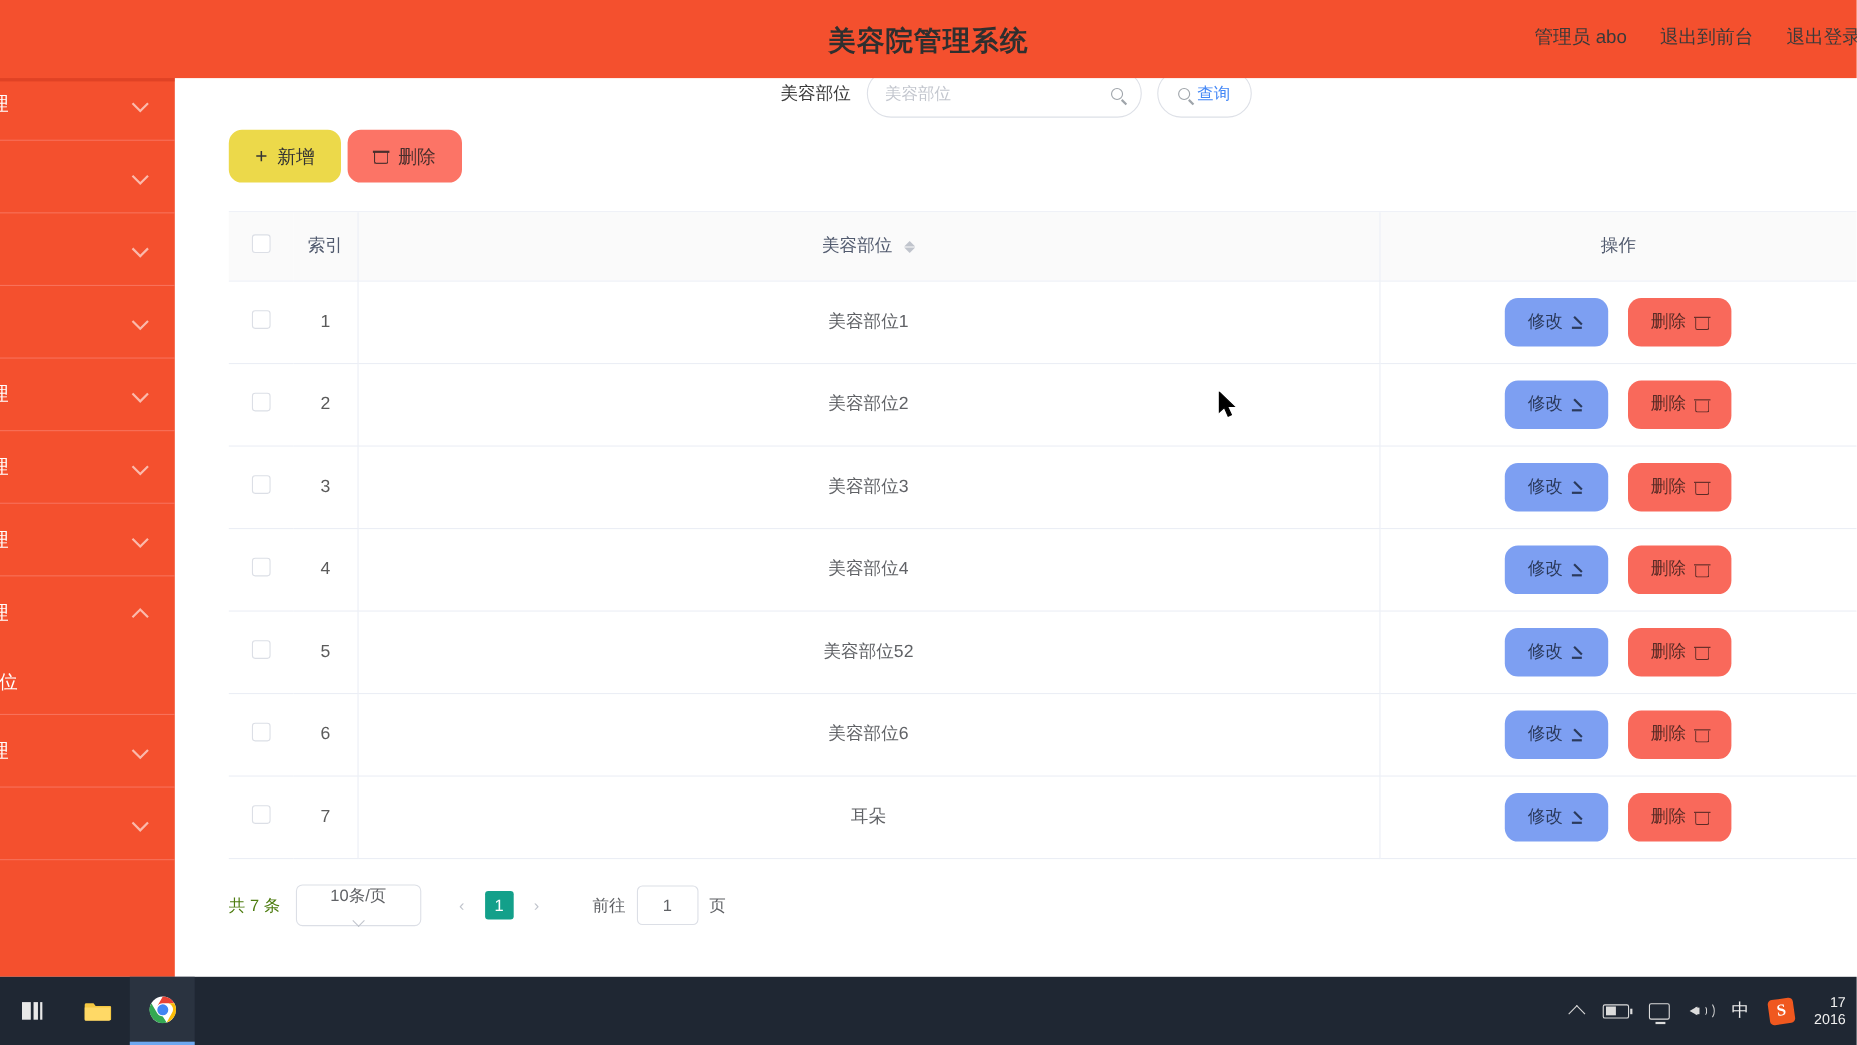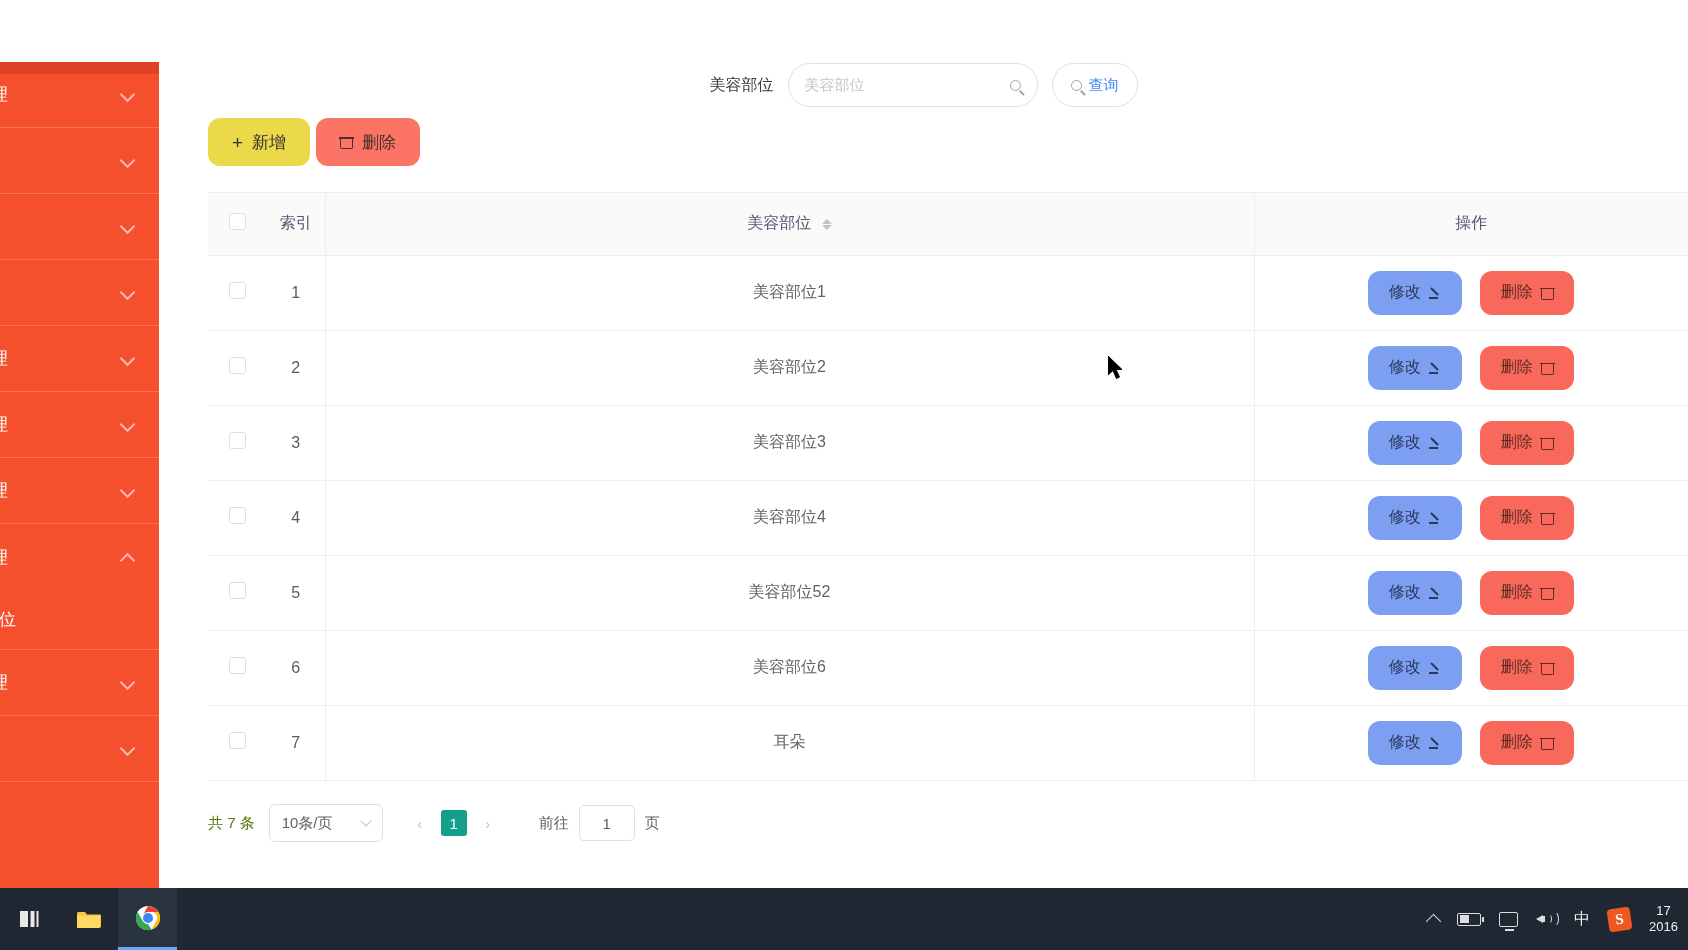--- a/index.html
+++ b/index.html
@@ -219,20 +219,21 @@
     display:flex; align-items:center; gap: 14px;
     font-size: 15px; color:#606266;
   }
   .pg-total { color:#4d7c0f; }
   .pg-select {
     width: 114px; height: 38px;
     border:1px solid #dcdfe6; border-radius: 6px;
     display:flex; align-items:center; justify-content:space-between;
     padding: 0 12px; font-size:15px; color:#606266; background:#fff;
     cursor:pointer;
+    flex-direction:column;
   }
   .chev {
     width:8px; height:8px; border-right:1.6px solid #c0c4cc;
     border-bottom:1.6px solid #c0c4cc; transform: rotate(45deg);
     margin-top:-4px;
   }
   .pg-nav { display:flex; align-items:center; gap: 8px; margin-left: 10px;}
   .pg-arrow {
     width: 26px; height: 26px;
     display:flex; align-items:center; justify-content:center;
@@ -272,21 +273,21 @@
     width: 59px; height: 62px;
     display:flex; align-items:center; justify-content:center;
     cursor:pointer;
   }
   .tb-item.active { border-bottom: 3px solid #6da8f0; background:#2a3340; }
   .tb-right {
     margin-left:auto; display:flex; align-items:center; gap: 18px;
     padding-right: 10px; color:#e6e6e6;
   }
   .tb-clock {
-    font-size: 13px; line-height: 1.25; text-align:center; color:#f0f0f0;
+    font-size: 13px; line-height: 1.25; text-align:right; color:#f0f0f0;
     white-space:nowrap;
   }
   .ico-up {
     width:11px; height:11px; border-left:1.7px solid #d8d8d8;
     border-top:1.7px solid #d8d8d8; transform: rotate(45deg);
     margin-top:4px;
   }
   .ico-batt {
     width: 24px; height: 13px; border:1.7px solid #dcdcdc; border-radius:2px;
     position:relative;
@@ -569,20 +570,28 @@
         <div class="pg-jump">
           <span>前往</span>
           <input class="pg-input" value="1" style="">
           <span>页</span>
         </div>
       </div>
 
     </div>
   </div>
 
+  <div class="topbar">
+    <div class="title">美容院管理系统</div>
+    <div class="links">
+      <span>管理员 abo</span>
+      <span>退出到前台</span>
+      <span>退出登录</span>
+    </div>
+  </div>
 
   <div class="cursor">
     <svg width="18" height="26" viewBox="0 0 18 26">
       <polygon points="0,0 0,19 5,14.5 8.5,22.5 11.5,21 8,13.5 14,13.5" fill="#000" stroke="#000" stroke-width="1"></polygon>
     </svg>
   </div>
 
   <div class="taskbar">
     <div class="tb-left">
       <div class="tb-item">

